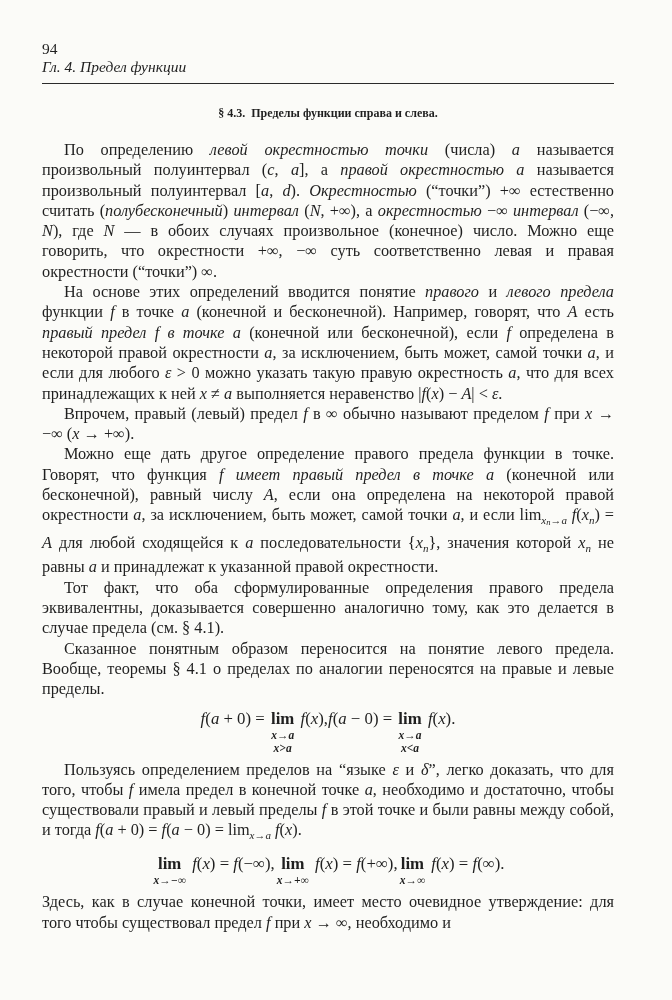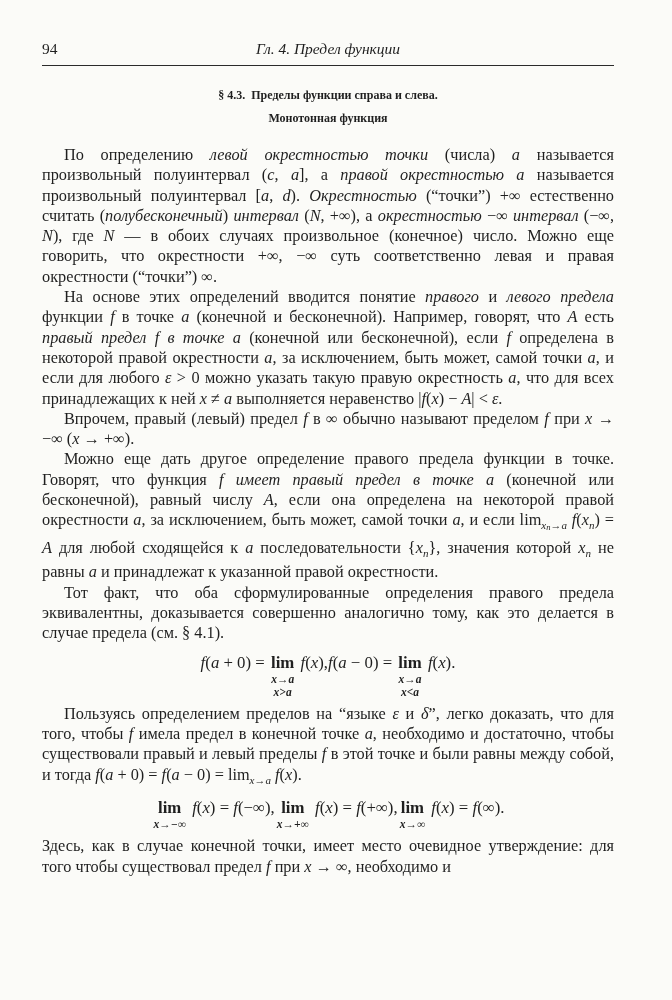--- a/index.html
+++ b/index.html
@@ -17,20 +17,21 @@
     position:absolute;
     left:42px; top:40px;
     width:572px;
   }
   .pagehead {
     display:flex;
     align-items:baseline;
     border-bottom:1.5px solid #2b2b2b;
     padding-bottom:7px;
     font-size:15.5px;
+    flex-direction:column;
   }
   .pagenum { width:90px; text-align:left; }
   .runtitle { flex:1; text-align:center; font-style:italic; font-size:15.5px; }
   .headspacer { width:90px; }
   .heading {
     margin-top:18px;
     text-align:center;
     font-weight:bold;
     font-size:12px;
     line-height:23px;
@@ -80,29 +81,29 @@
   <div class="content">
 
     <div class="pagehead">
       <span class="pagenum">94</span>
       <span class="runtitle">Гл. 4. Предел функции</span>
       <span class="headspacer"></span>
     </div>
 
     <div class="heading">
       <span>§ 4.3. Пределы функции справа и слева.</span>
-      <span>Монотонная функция</span>
     </div>
 
     <div class="bodytext">
         <p class="para ind"><span class="sr">По определению </span><span class="si">левой окрестностью точки</span><span class="sr"> (числа) </span><span class="si">a</span><span class="sr"> называется произвольный полуинтервал (</span><span class="si">c</span><span class="sr">, </span><span class="si">a</span><span class="sr">], а </span><span class="si">правой окрестностью a</span><span class="sr"> называется произвольный полуинтервал [</span><span class="si">a</span><span class="sr">, </span><span class="si">d</span><span class="sr">). </span><span class="si">Окрестностью</span><span class="sr"> (“точки”) +∞ естественно считать (</span><span class="si">полубесконечный</span><span class="sr">) </span><span class="si">интервал</span><span class="sr"> (</span><span class="si">N</span><span class="sr">, +∞), а </span><span class="si">окрестностью</span><span class="sr"> −∞ </span><span class="si">интервал</span><span class="sr"> (−∞, </span><span class="si">N</span><span class="sr">), где </span><span class="si">N</span><span class="sr"> — в обоих случаях произвольное (конечное) число. Можно еще говорить, что окрестности +∞, −∞ суть соответственно левая и правая окрестности (“точки”) ∞.</span></p>
         <p class="para ind"><span class="sr">На основе этих определений вводится понятие </span><span class="si">правого</span><span class="sr"> и </span><span class="si">левого предела</span><span class="sr"> функции </span><span class="si">f</span><span class="sr"> в точке </span><span class="si">a</span><span class="sr"> (конечной и бесконечной). Например, говорят, что </span><span class="si">A</span><span class="sr"> есть </span><span class="si">правый предел f в точке a</span><span class="sr"> (конечной или бесконечной), если </span><span class="si">f</span><span class="sr"> определена в некоторой правой окрестности </span><span class="si">a</span><span class="sr">, за исключением, быть может, самой точки </span><span class="si">a</span><span class="sr">, и если для любого </span><span class="si">ε</span><span class="sr"> &gt; 0 можно указать такую правую окрестность </span><span class="si">a</span><span class="sr">, что для всех принадлежащих к ней </span><span class="si">x</span><span class="sr"> ≠ </span><span class="si">a</span><span class="sr"> выполняется неравенство |</span><span class="si">f</span><span class="sr">(</span><span class="si">x</span><span class="sr">) − </span><span class="si">A</span><span class="sr">| &lt; </span><span class="si">ε</span><span class="sr">.</span></p>
         <p class="para ind"><span class="sr">Впрочем, правый (левый) предел </span><span class="si">f</span><span class="sr"> в ∞ обычно называют пределом </span><span class="si">f</span><span class="sr"> при </span><span class="si">x</span><span class="sr"> → −∞ (</span><span class="si">x</span><span class="sr"> → +∞).</span></p>
         <p class="para ind"><span class="sr">Можно еще дать другое определение правого предела функции в точке. Говорят, что функция </span><span class="si">f имеет правый предел в точке a</span><span class="sr"> (конечной или бесконечной), равный числу </span><span class="si">A</span><span class="sr">, если она определена на некоторой правой окрестности </span><span class="si">a</span><span class="sr">, за исключением, быть может, самой точки </span><span class="si">a</span><span class="sr">, и если lim</span><span class="ssub">x</span><span class="ssub2">n</span><span class="ssub">→a</span><span class="sr"> </span><span class="si">f</span><span class="sr">(</span><span class="si">x</span><span class="ssub">n</span><span class="sr">) = </span><span class="si">A</span><span class="sr"> для любой сходящейся к </span><span class="si">a</span><span class="sr"> последовательности {</span><span class="si">x</span><span class="ssub">n</span><span class="sr">}, значения которой </span><span class="si">x</span><span class="ssub">n</span><span class="sr"> не равны </span><span class="si">a</span><span class="sr"> и принадлежат к указанной правой окрестности.</span></p>
         <p class="para ind"><span class="sr">Тот факт, что оба сформулированные определения правого предела эквивалентны, доказывается совершенно аналогично тому, как это делается в случае предела (см. § 4.1).</span></p>
+        <p class="para ind"><span class="sr">Сказанное понятным образом переносится на понятие левого предела. Вообще, теоремы § 4.1 о пределах по аналогии переносятся на правые и левые пределы.</span></p>
         <div class="formula">
           <span class="fpart"><span class="si">f</span><span class="sr">(</span><span class="si">a</span><span class="sr"> + 0) = </span><span class="limstack">
               <span class="lim">lim</span>
               <span class="under">x→a</span>
               <span class="under">x&gt;a</span>
             </span><span class="sr"> </span><span class="si">f</span><span class="sr">(</span><span class="si">x</span><span class="sr">),</span></span>
           <span class="fpart"><span class="si">f</span><span class="sr">(</span><span class="si">a</span><span class="sr"> − 0) = </span><span class="limstack">
               <span class="lim">lim</span>
               <span class="under">x→a</span>
               <span class="under">x&lt;a</span>

